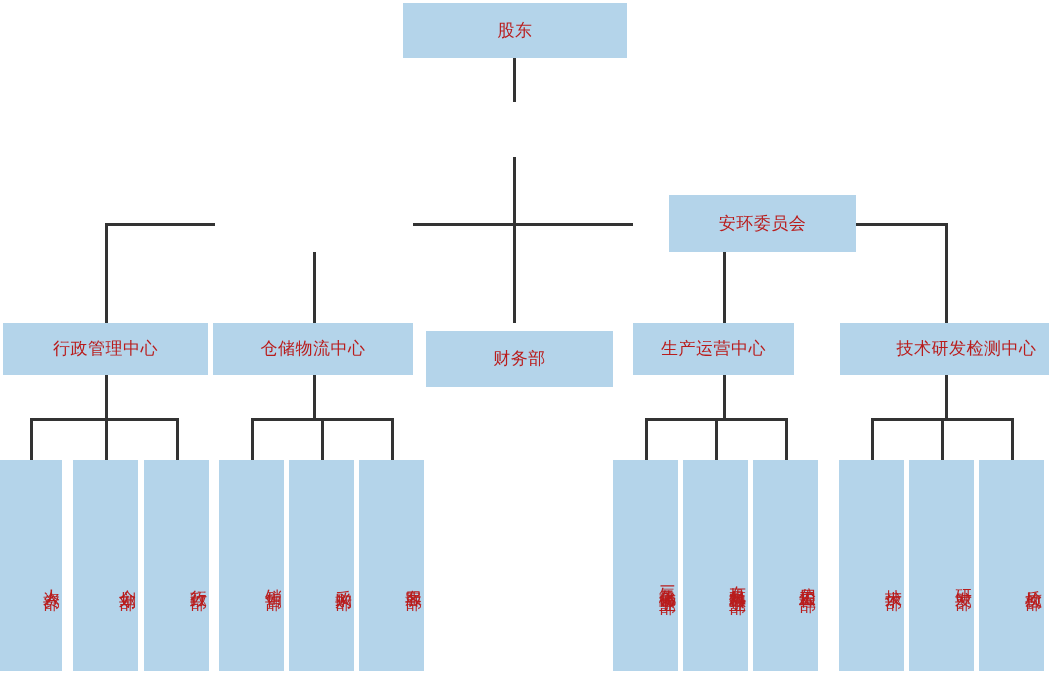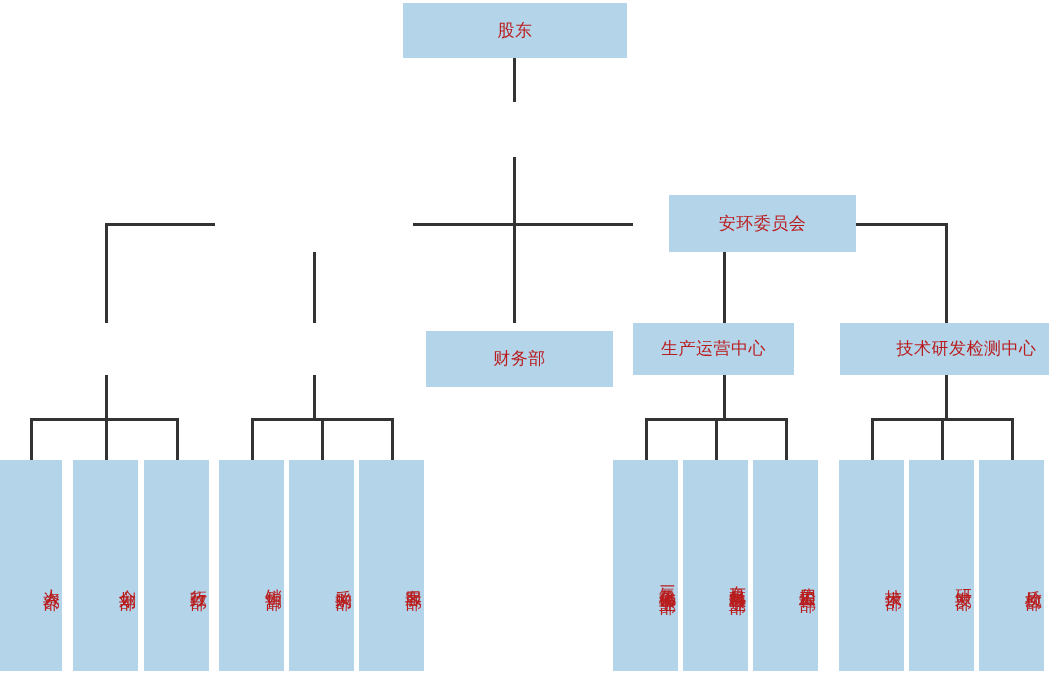--- a/index.html
+++ b/index.html
@@ -93,20 +93,22 @@
   <div class="line h" style="left:871px; top:418px; width:143px;"></div>
   <div class="line v" style="left:871px; top:418px; height:42px;"></div>
   <div class="line v" style="left:941px; top:418px; height:42px;"></div>
   <div class="line v" style="left:1011px; top:418px; height:42px;"></div>
 
   <div class="node" style="left:403px; top:3px; width:224px; height:55px;">股东</div>
 
 
   <div class="node" style="left:633px; top:195px; width:187px; height:57px;margin-left:36px;">安环委员会</div>
 
+  <div class="node" style="left:3px; top:323px; width:205px; height:52px;">行政管理中心</div>
+  <div class="node" style="left:213px; top:323px; width:200px; height:52px;">仓储物流中心</div>
   <div class="node" style="left:426px; top:331px; width:187px; height:56px;">财务部</div>
   <div class="node" style="left:633px; top:323px; width:161px; height:52px;">生产运营中心</div>
   <div class="node" style="left:840px; top:323px; width:209px; height:52px;padding-left:44px;">技术研发检测中心</div>
 
   <div class="node vertical" style="left:0px; top:460px; width:62px; height:211px;">人资部</div>
   <div class="node vertical" style="left:73px; top:460px; width:65px; height:211px;">企划部</div>
   <div class="node vertical" style="left:144px; top:460px; width:65px; height:211px;">行政部</div>
 
   <div class="node vertical" style="left:219px; top:460px; width:65px; height:211px;">销售部</div>
   <div class="node vertical" style="left:289px; top:460px; width:65px; height:211px;">采购部</div>

